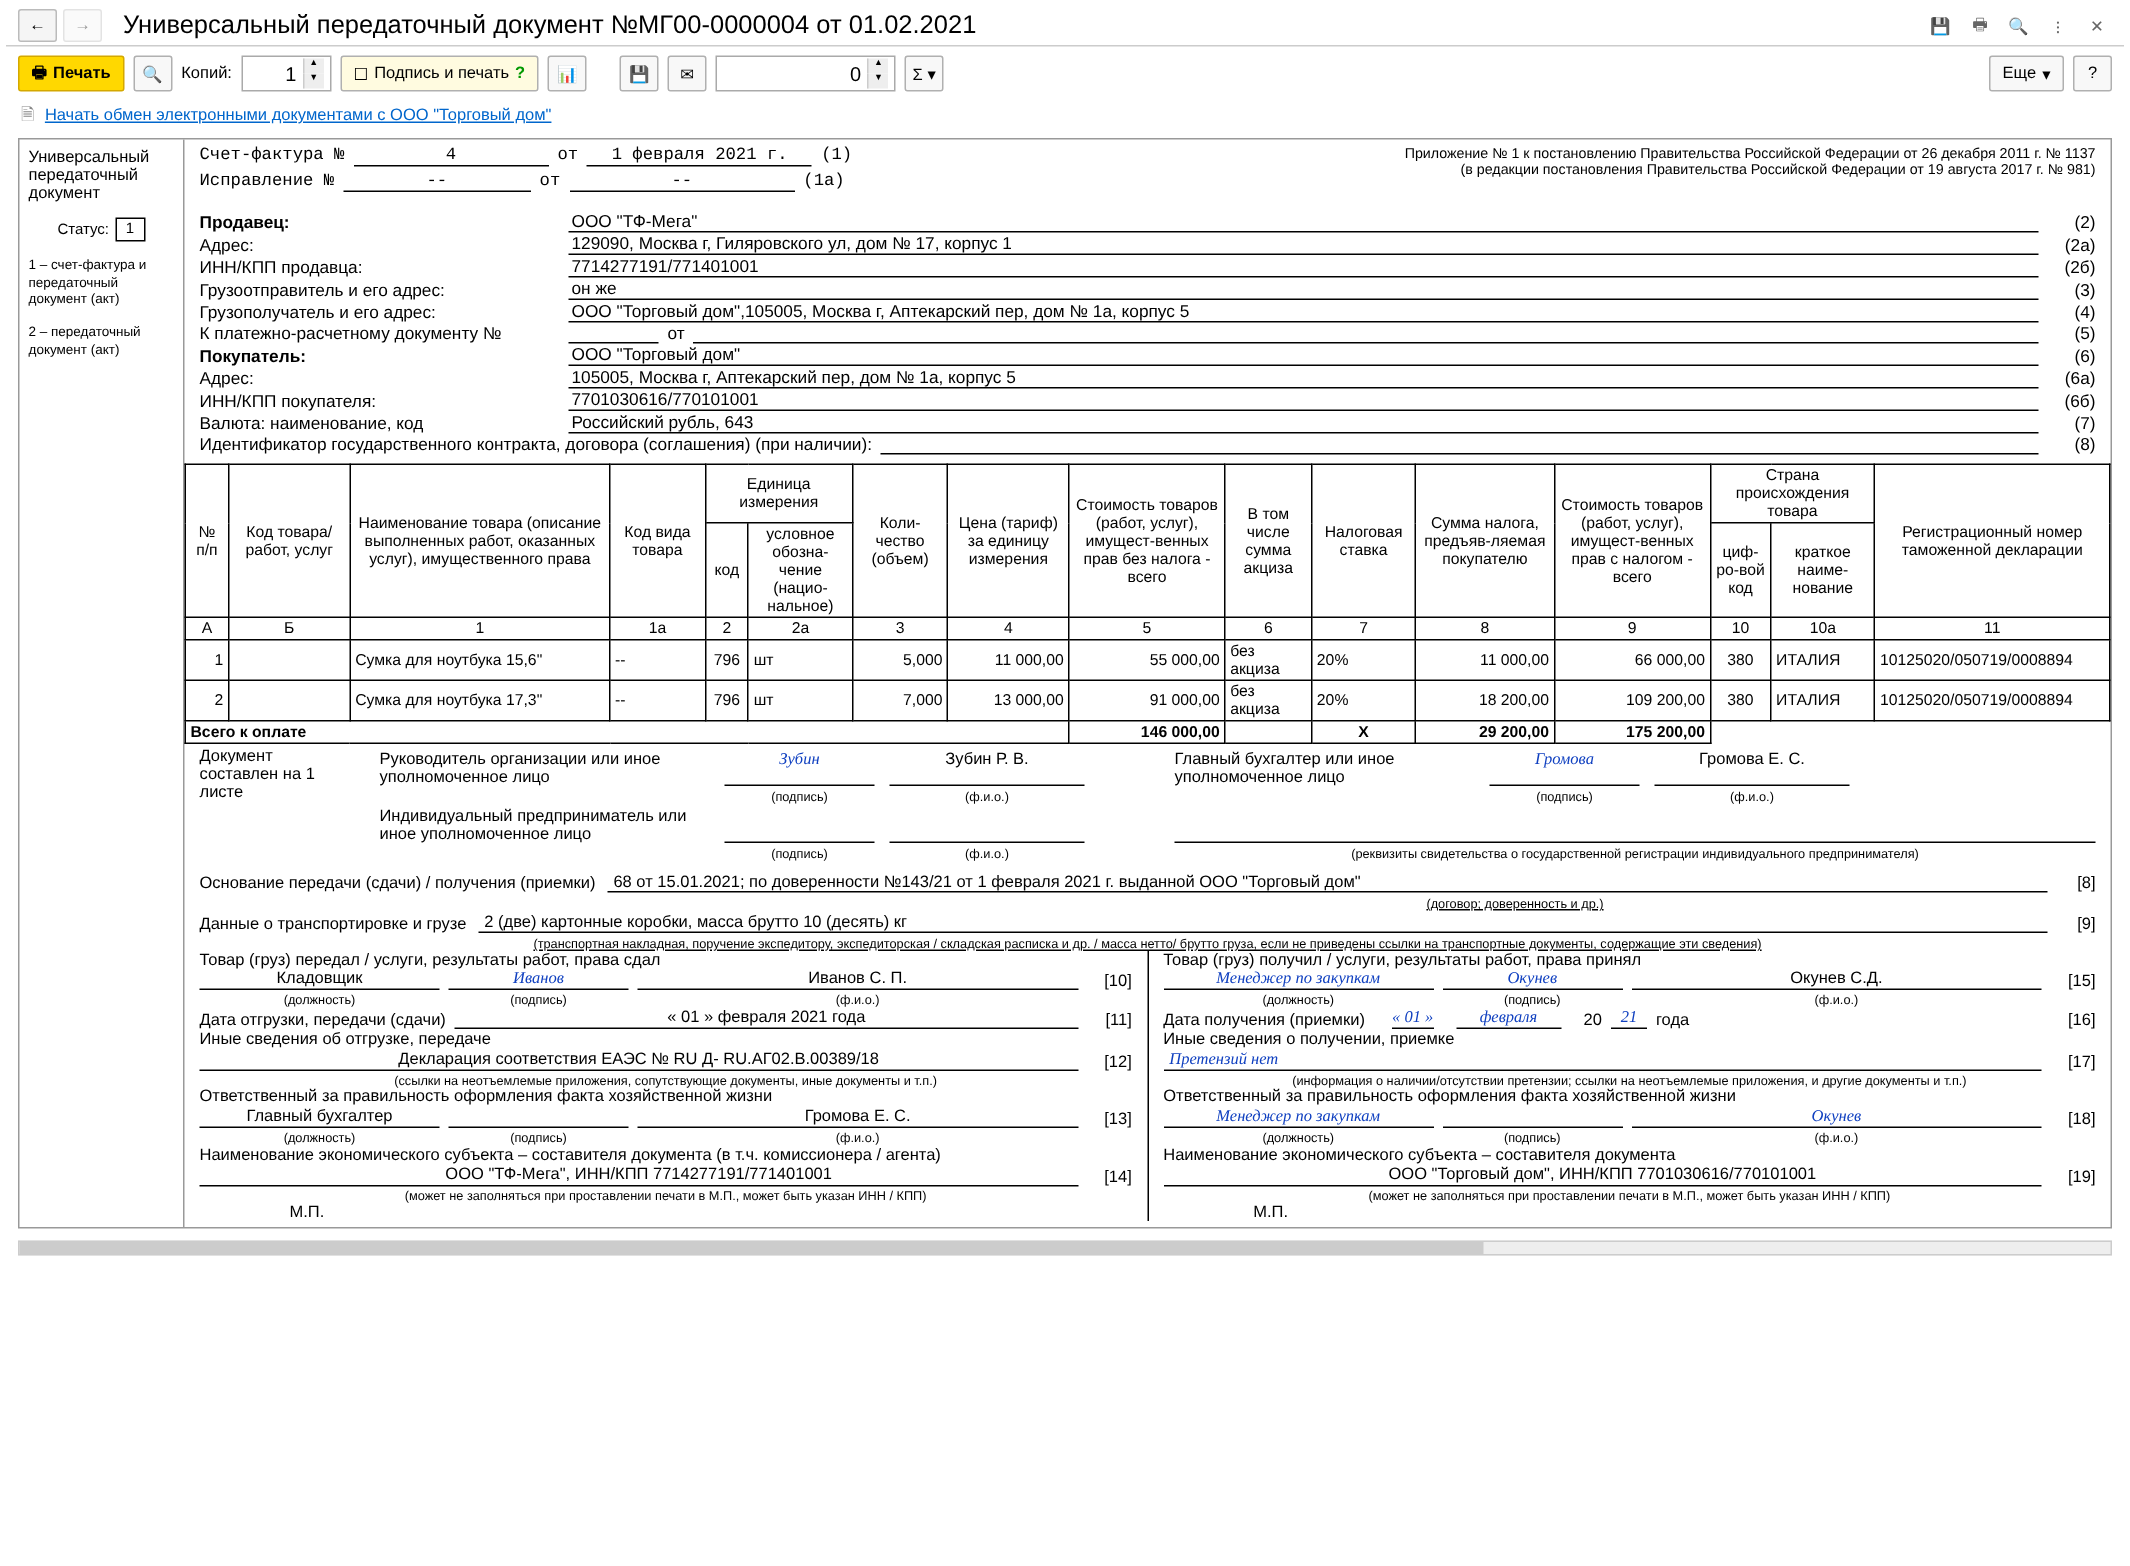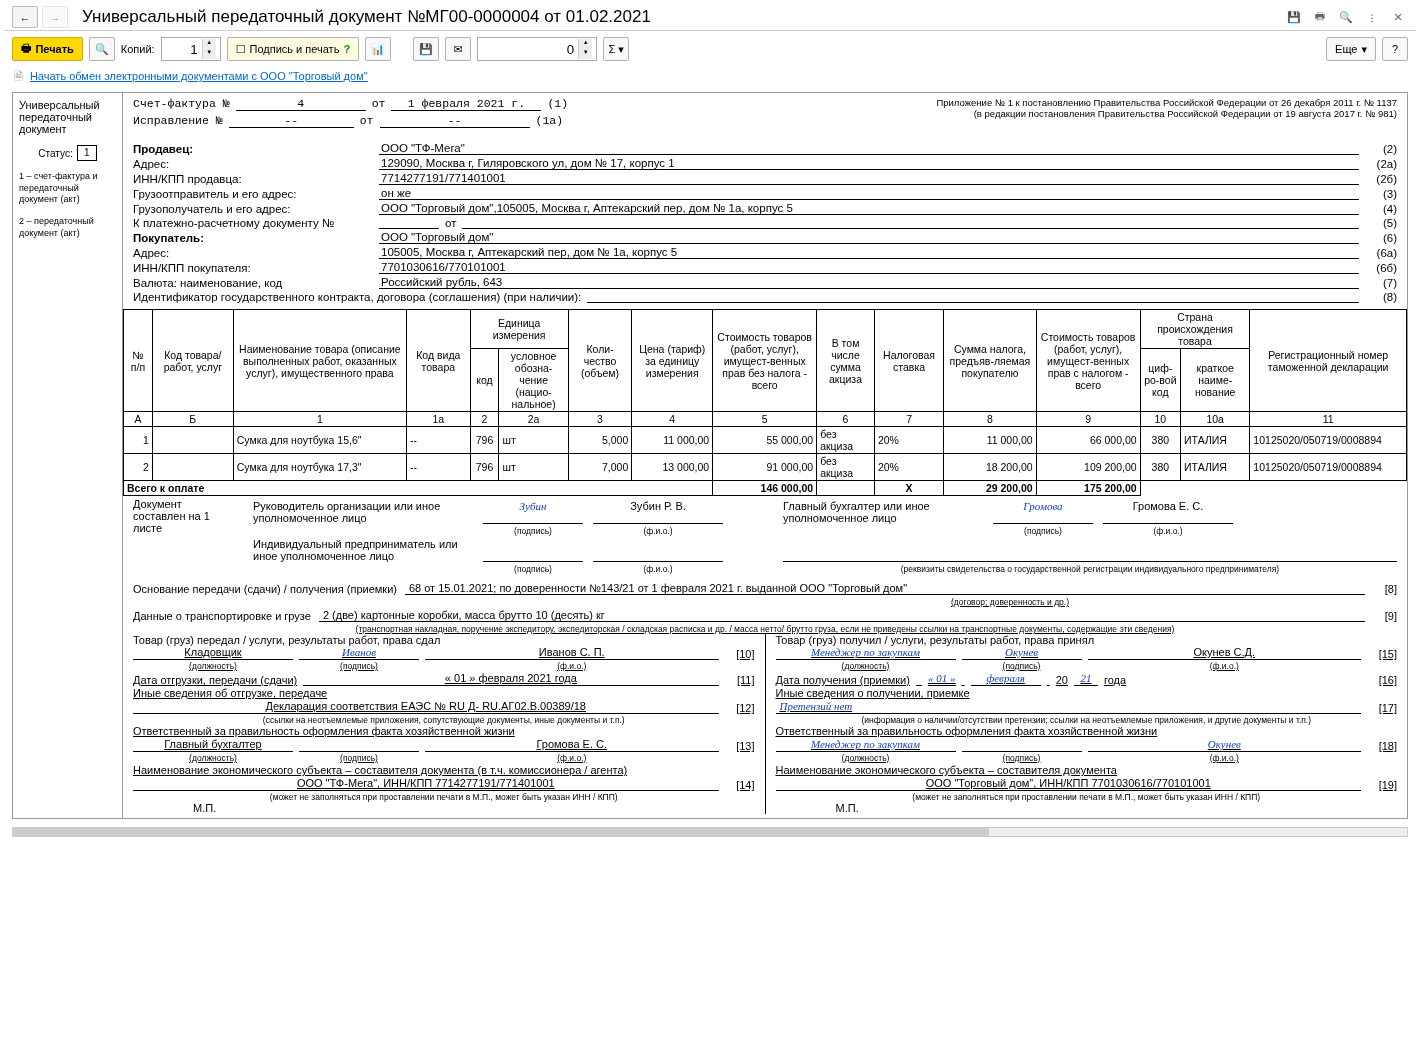--- a/index.html
+++ b/index.html
@@ -47,21 +47,21 @@
 .items-table .c { text-align:center; }
 .items-table tfoot td { font-weight:bold; }
 .signatures { padding:4px 10px; font-size:11px; }
 .sig-line { display:flex; gap:10px; margin-bottom:2px; }
 .sig-line .sl-under { border-bottom:1px solid #000; text-align:center; min-height:14px; }
 .sig-line .sl-note { font-size:8.5px; text-align:center; color:#000; }
 .cursive { font-family: 'Segoe Script', cursive; font-style:italic; color:#1040c0; }
 .footer-cols { display:flex; gap:10px; padding:0 10px; font-size:11px; }
 .footer-cols .col { flex:1; }
 .footer-cols .col.col-r { border-left:1px solid #000; padding-left:10px; }
-.footer-cols .fline { display:flex; align-items:flex-end; gap:6px; margin-bottom:1px;text-decoration:underline; }
+.footer-cols .fline { display:flex; align-items:flex-end; gap:6px; margin-bottom:1px; }
 .footer-cols .fline .u { border-bottom:1px solid #000; text-align:center; min-height:14px; }
 .footer-cols .note { font-size:8.5px; text-align:center; }
 .footer-cols .bracket { width:30px; text-align:right; }
 .single-line { padding:2px 10px; display:flex; align-items:flex-end; gap:8px; font-size:11px; }
 .single-line .u { border-bottom:1px solid #000; flex:1; padding-left:4px; }
 .single-line .bracket { width:24px; text-align:right; }
 .tiny-note { font-size:8.5px; text-align:center; padding:0 10px;text-decoration:underline; }
 .sheet-count { font-size:11px; padding:2px 10px; }
 .scrollbar-hint { height:10px; background:#eee; margin: 4px 8px 0 8px; border:1px solid #ccc; position:relative; }
 .scrollbar-hint .thumb { position:absolute; left:0; width:70%; top:0; bottom:0; background:#ccc; }

